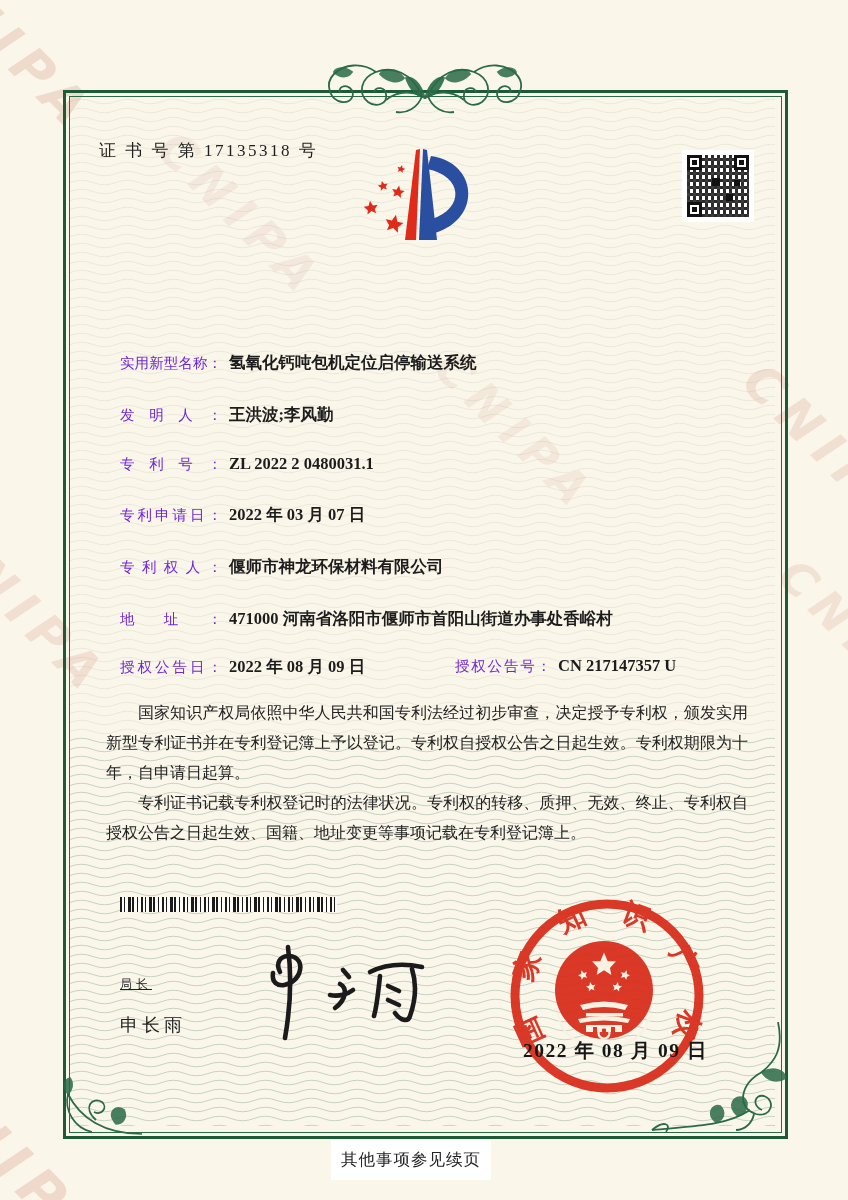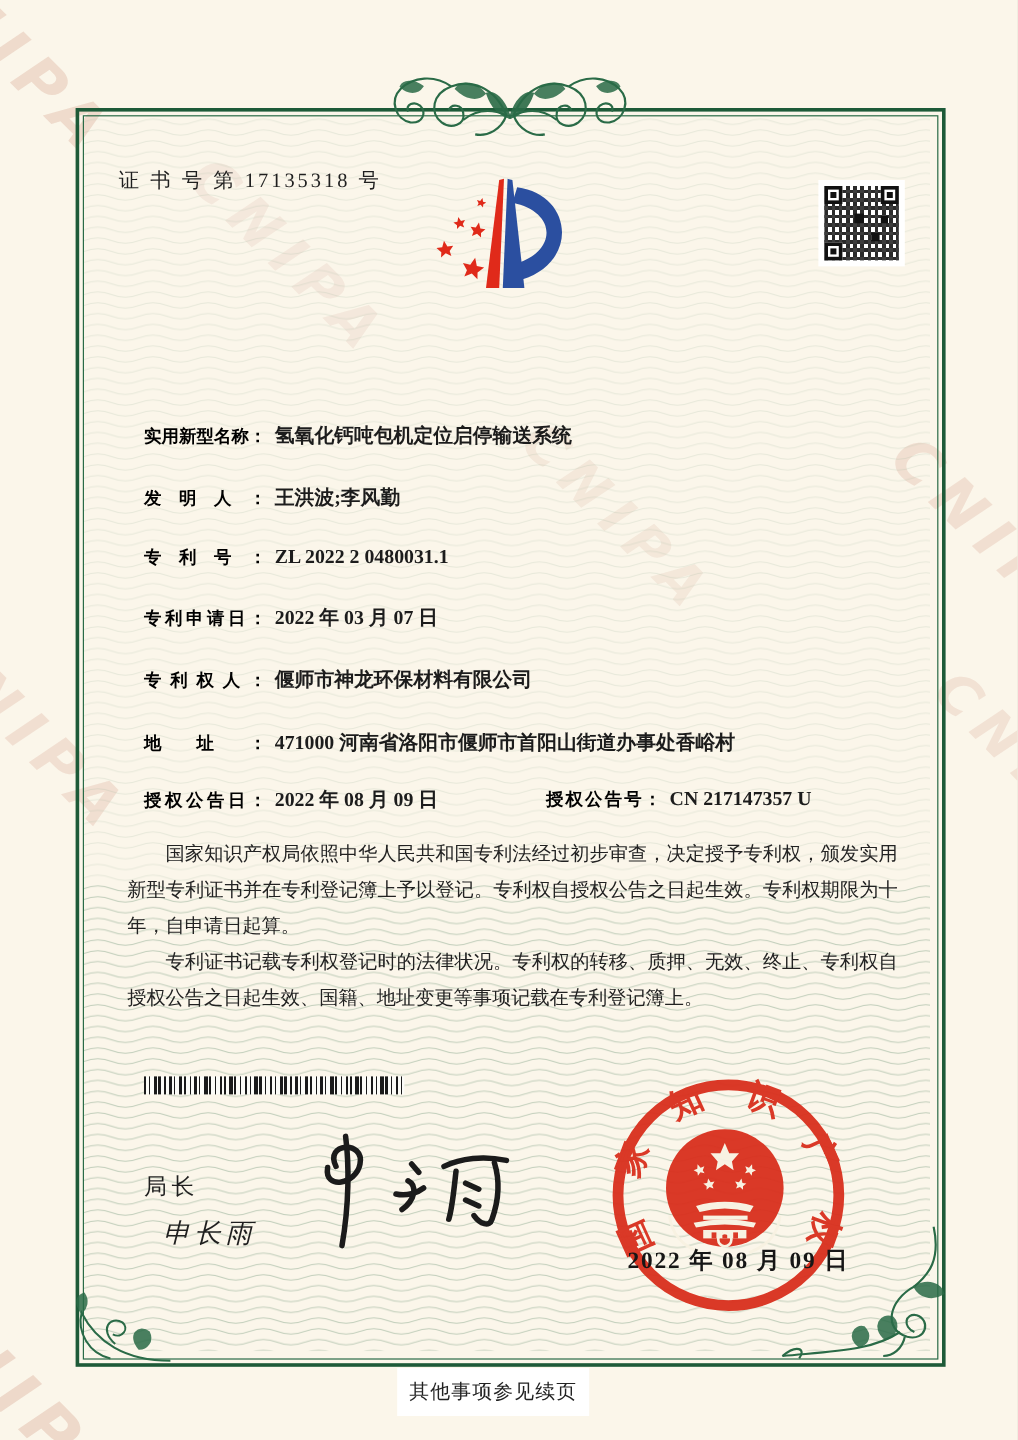--- a/index.html
+++ b/index.html
@@ -31,35 +31,35 @@
 
   .logo{position:absolute;left:353px;top:136px;width:146px;height:124px;z-index:4;}
 
   .title{position:absolute;left:0;top:248px;width:848px;text-align:center;font-size:45px;font-weight:bold;
          letter-spacing:10px;text-indent:10px;z-index:4;}
 
   
   .fields{position:absolute;left:120px;top:352px;width:620px;z-index:4;}
   .frow{position:absolute;left:0;white-space:nowrap;}
   .flabel{display:inline-block;width:102px;font-size:14.5px;text-align:justify;text-align-last:justify;
-          vertical-align:baseline;color:#000000;font-weight:bold;}
+          vertical-align:baseline;color:#6d28d9;}
   .fvalue{font-size:16.5px;margin-left:7px;color:#1c1c1c;font-weight:bold;}
   .fpair2{position:absolute;left:335px;top:0;}
 
   
   .body-text{position:absolute;left:106px;top:698px;width:642px;font-size:16px;line-height:30px;
              text-align:justify;z-index:4;color:#222;}
   .body-text p{margin:0;text-indent:2em;}
 
   .barcode{position:absolute;left:120px;top:897px;width:217px;height:15px;z-index:4;
      background:repeating-linear-gradient(90deg,#1a1a1a 0 2px,#fcfcf8 2px 4px,#1a1a1a 4px 5px,#fcfcf8 5px 8px,
        #1a1a1a 8px 11px,#fcfcf8 11px 12px,#1a1a1a 12px 14px,#fcfcf8 14px 17px,#1a1a1a 17px 18px,#fcfcf8 18px 21px);}
 
-  .signer-title{position:absolute;left:120px;top:976px;font-size:19px;letter-spacing:4px;z-index:5;}
-  .signer-name{position:absolute;left:136px;top:1013px;font-size:22px;letter-spacing:4px;z-index:5;font-style:italic;}
+  .signer-title{position:absolute;left:120px;top:976px;font-size:12px;letter-spacing:4px;z-index:5;text-decoration:underline;}
+  .signer-name{position:absolute;left:120px;top:1013px;font-size:18px;letter-spacing:4px;z-index:5;}
   .autograph{position:absolute;left:240px;top:940px;width:210px;height:108px;z-index:5;}
 
   .seal{position:absolute;left:492px;top:881px;width:230px;height:230px;z-index:5;opacity:.95;}
   .seal-date{position:absolute;left:523px;top:1037px;font-size:19.5px;letter-spacing:1.5px;font-weight:600;
              color:#161616;z-index:6;white-space:nowrap;}
 
   .page-num{position:absolute;left:63px;top:1099px;width:719px;text-align:center;font-size:15px;
             letter-spacing:2px;z-index:6;}
   .cont-note{position:absolute;left:331px;top:1140px;width:160px;height:40px;background:#ffffff;z-index:6;
              text-align:center;line-height:40px;font-size:16.5px;letter-spacing:1px;color:#222;}

